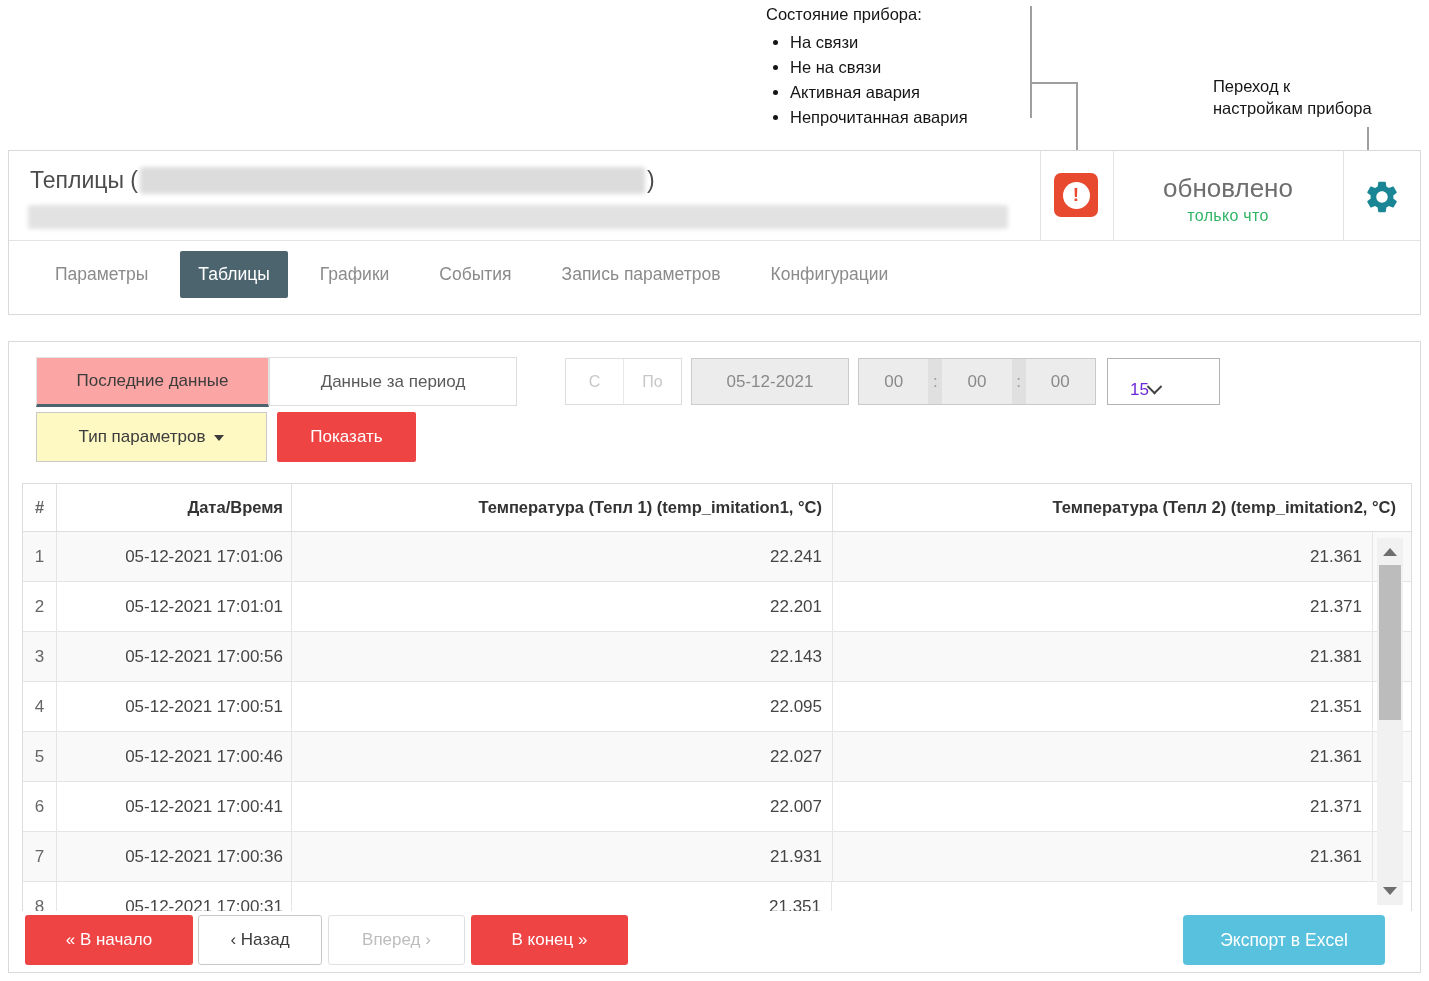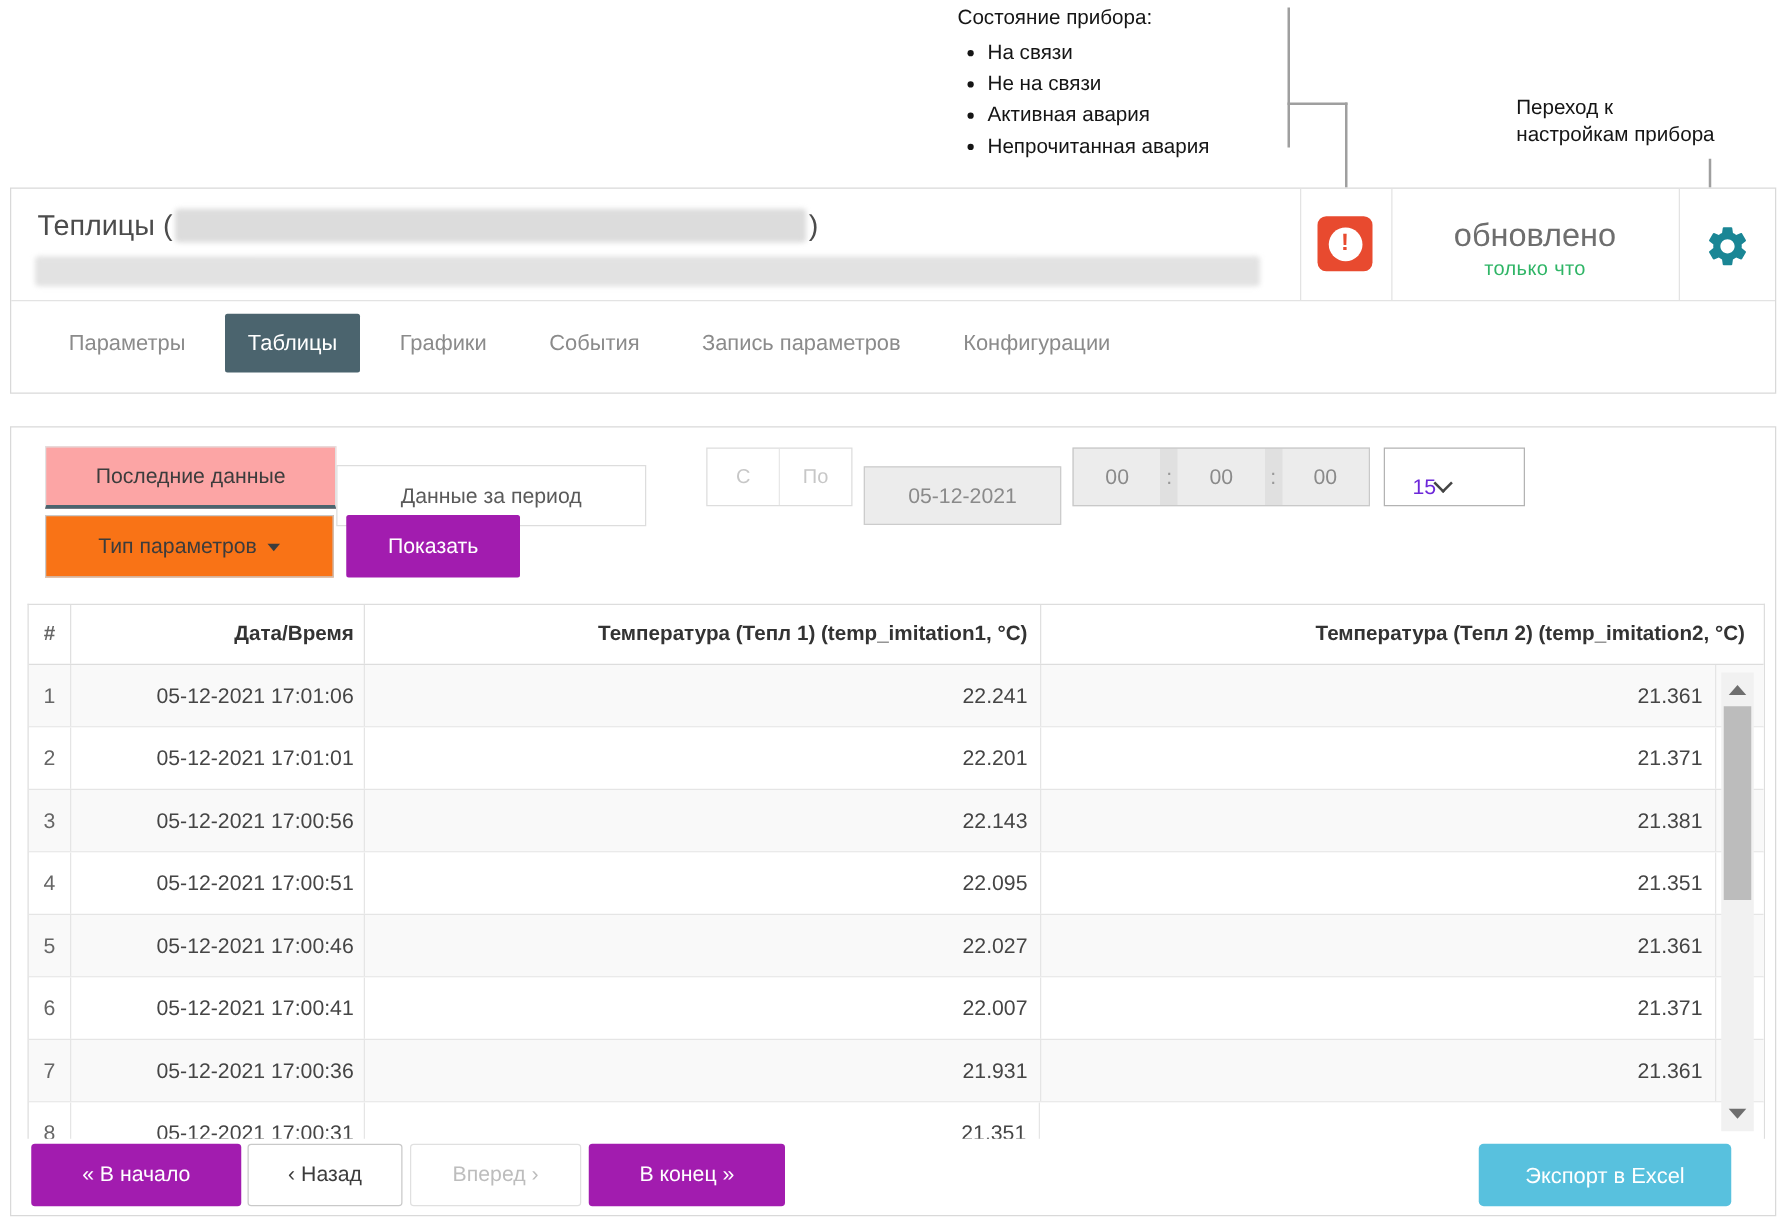--- a/index.html
+++ b/index.html
@@ -31,33 +31,33 @@
   .tab.active{background:#4b646e;color:#fff;}
   
   .ctl{position:absolute;box-sizing:border-box;display:flex;align-items:center;justify-content:center;
        font-size:17px;}
   .btn-latest{background:#fca5a5;border:1px solid #e2e2e2;border-bottom:3px solid #4b646e;color:#3c3c3c;}
   .btn-period{background:#fff;border:1px solid #ddd;color:#5a5a5a;}
   .fromto{border:1px solid #ddd;background:#fff;padding:0;}
   .fromto .seg{flex:1;display:flex;align-items:center;justify-content:center;height:100%;
                color:#c7c7c7;font-size:16px;}
   .fromto .seg + .seg{border-left:1px solid #e8e8e8;}
-  .inp-date{background:#ececec;border:1px solid #ccc;color:#8a8a8a;margin-top:15px;}
+  .inp-date{background:#ececec;border:1px solid #ccc;color:#8a8a8a;}
   .time-group{border:1px solid #c9c9c9;background:#e0e0e0;padding:0;overflow:hidden;}
   .time-group .seg{width:70px;height:100%;background:#ececec;display:flex;align-items:center;
                    justify-content:center;color:#8a8a8a;}
   .time-group .colon{width:14px;height:100%;display:flex;align-items:center;justify-content:center;color:#999;}
   .select{background:#fff;border:1px solid #b3b3b3;color:#6d28d9;justify-content:flex-start;
           padding:16px 16px 0 22px;cursor:pointer;}
   .chev{width:9px;height:9px;border-right:2px solid #444;border-bottom:2px solid #444;
         transform:rotate(45deg) translate(-2px,-2px);}
-  .dropdown{background:#f97316;border:1px solid #c9c9c9;color:#3c3c3c;cursor:pointer;gap:9px;}
+  .dropdown{background:#fef9c3;border:1px solid #c9c9c9;color:#3c3c3c;cursor:pointer;gap:9px;}
   .caret{width:0;height:0;border-left:5px solid transparent;border-right:5px solid transparent;
          border-top:6px solid #3c3c3c;margin-top:2px;}
-  .btn-dark{background:#a21caf;color:#fff;border-radius:3px;cursor:pointer;}
+  .btn-dark{background:#ef4444;color:#fff;border-radius:3px;cursor:pointer;}
   .btn-white{background:#fff;border:1px solid #c9c9c9;color:#3c3c3c;border-radius:3px;cursor:pointer;}
   .btn-disabled{background:#fff;border:1px solid #e0e0e0;color:#bdbdbd;border-radius:3px;}
   .btn-export{background:#58c1de;color:#fff;border-radius:4px;font-size:17.5px;cursor:pointer;}
   
   .tbl{position:absolute;left:22px;top:483px;width:1388px;height:427px;overflow:hidden;
        border:1px solid #ddd;border-bottom:none;background:#fff;}
   .thead{display:flex;height:47px;border-bottom:1px solid #ddd;font-weight:bold;font-size:16.5px;color:#333;}
   .thead .c{display:flex;align-items:center;box-sizing:border-box;}
   .thead .c + .c{border-left:1px solid #e0e0e0;}
   .tr{display:flex;height:49px;border-bottom:1px solid #e5e5e5;font-size:17px;color:#454545;background:#fff;}
@@ -134,21 +134,21 @@
       <div class="tab active">Таблицы</div>
       <div class="tab">Графики</div>
       <div class="tab">События</div>
       <div class="tab">Запись параметров</div>
       <div class="tab">Конфигурации</div>
     </div>
 
   <div class="box" style="left:8px;top:341px;width:1413px;height:632px;"></div>
 
   <div class="ctl btn-latest" style="left:36px;top:357px;width:233px;height:50px;">Последние данные</div>
-  <div class="ctl btn-period" style="left:269px;top:372px;width:248px;height:49px;">Данные за период</div>
+  <div class="ctl btn-period" style="left:269px;top:357px;width:248px;height:49px;">Данные за период</div>
   <div class="ctl fromto" style="left:565px;top:358px;width:117px;height:47px;">
     <div class="seg">С</div>
     <div class="seg">По</div>
   </div>
   <div class="ctl inp-date" style="left:691px;top:358px;width:158px;height:47px;">05-12-2021</div>
   <div class="ctl time-group" style="left:858px;top:358px;width:238px;height:47px;">
       <div class="seg">00</div>
       <div class="colon">:</div>
       <div class="seg">00</div>
       <div class="colon">:</div>

